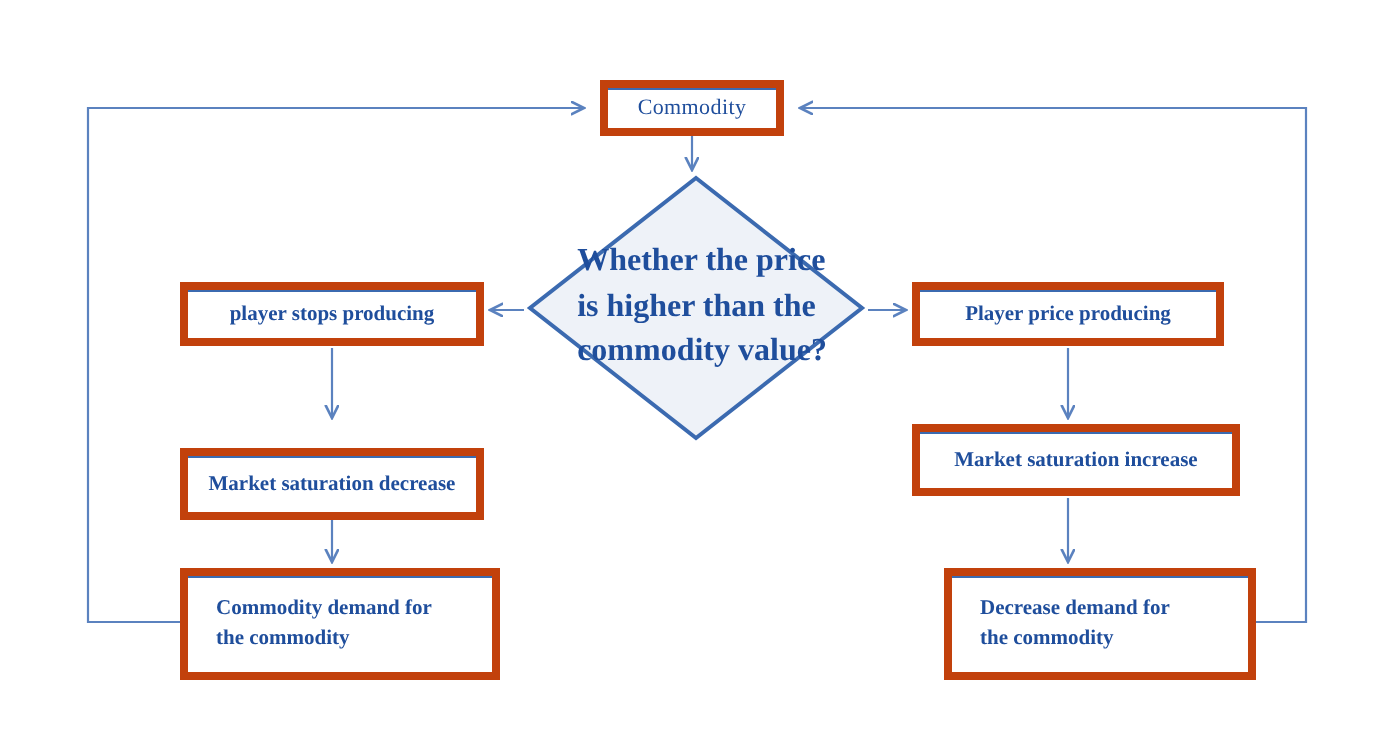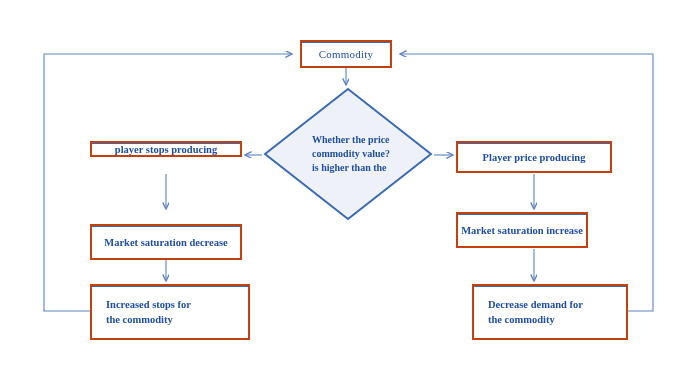--- a/index.html
+++ b/index.html
@@ -19,21 +19,21 @@
     position: absolute;
     left: 0;
     top: 0;
     width: 700px;
     height: 370px;
     pointer-events: none;
   }
   .node {
     position: absolute;
     box-sizing: border-box;
-    border: 2px solid #c2410c;
+    border: 4px solid #c2410c;
     background: #ffffff;
     color: #1f4e9c;
     font-weight: bold;
     display: flex;
     align-items: center;
     box-shadow: 0 1px 0 0 #3b6ab0 inset;
   }
   .node .label {
     width: 100%;
   }
@@ -54,21 +54,21 @@
     font-weight: normal;
   }
   #node-commodity .label {
     text-align: center;
     letter-spacing: 0.2px;
   }
   #node-player-stops {
     left: 90px;
     top: 141px;
     width: 152px;
-    height: 16px;
+    height: 32px;
     font-size: 10.5px;
   }
   #node-market-decrease {
     left: 90px;
     top: 224px;
     width: 152px;
     height: 36px;
     font-size: 10.5px;
   }
   #node-increased-demand {
@@ -81,21 +81,21 @@
   #node-player-keep {
     left: 456px;
     top: 141px;
     width: 156px;
     height: 32px;
     font-size: 10.5px;
   }
   #node-market-increase {
     left: 456px;
     top: 212px;
-    width: 132px;
+    width: 164px;
     height: 36px;
     font-size: 10.5px;
   }
   #node-decrease-demand {
     left: 456px;
     top: 284px;
     width: 156px;
     height: 56px;
     font-size: 10.5px;
     margin-left: 16px;
@@ -118,21 +118,21 @@
     position: absolute;
     left: 0;
     top: 0;
     width: 100%;
     height: 100%;
     display: flex;
     align-items: center;
     justify-content: center;
     color: #1f4e9c;
     font-weight: bold;
-    font-size: 10px;
+    font-size: 16px;
     line-height: 1.42;
     text-align: left;
   }
   #node-decision .diamond-text span {
     display: block;
     padding-left: 6px;
   }
 </style>
 </head>
 <body>
@@ -170,37 +170,37 @@
     <div class="label">Commodity</div>
   </div>
 
   <div id="node-decision">
     <svg class="diamond-shape" viewBox="0 0 170 134" preserveAspectRatio="none">
       <polygon points="85,2 168,67 85,132 2,67" fill="#eef2f8" stroke="#3b6ab0" stroke-width="2"></polygon>
     </svg>
     <div class="diamond-text">
       <div>
         <span>Whether the price</span>
+        <span>is higher than the</span>
         <span>commodity value?</span>
-        <span>is higher than the</span>
       </div>
     </div>
   </div>
 
   <div class="node center" id="node-player-stops">
     <div class="label">player stops producing</div>
   </div>
 
   <div class="node center" id="node-market-decrease">
     <div class="label">Market saturation decrease</div>
   </div>
 
   <div class="node lefttext" id="node-increased-demand">
     <div class="label">
-      <div>Increased stops for</div>
+      <div>Commodity demand for</div>
       <div>the commodity</div>
     </div>
   </div>
 
   <div class="node center" id="node-player-keep">
     <div class="label">Player price producing</div>
   </div>
 
   <div class="node center" id="node-market-increase">
     <div class="label">Market saturation increase</div>

